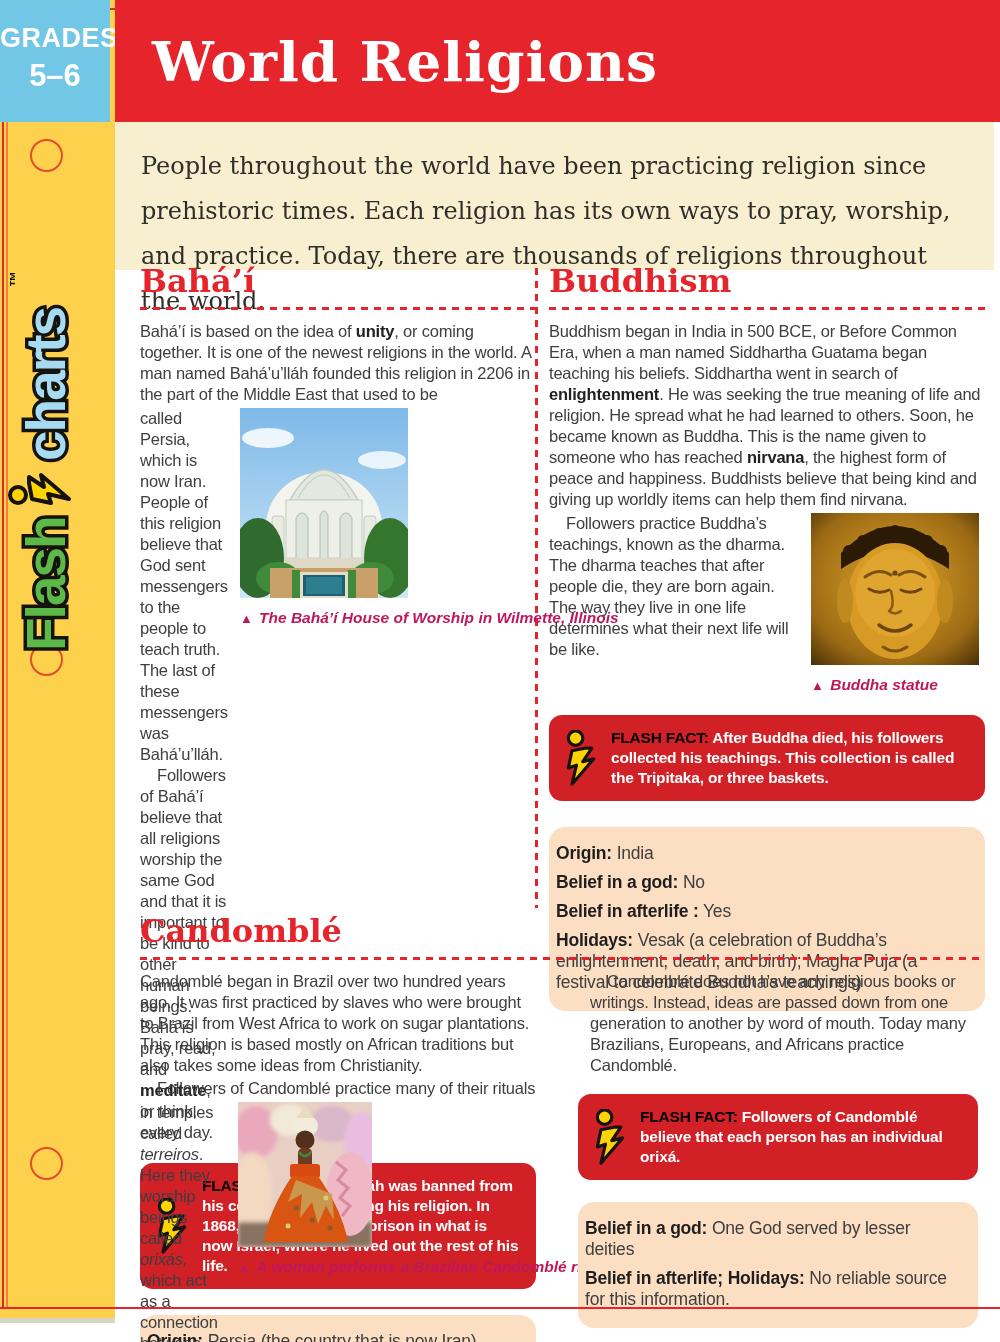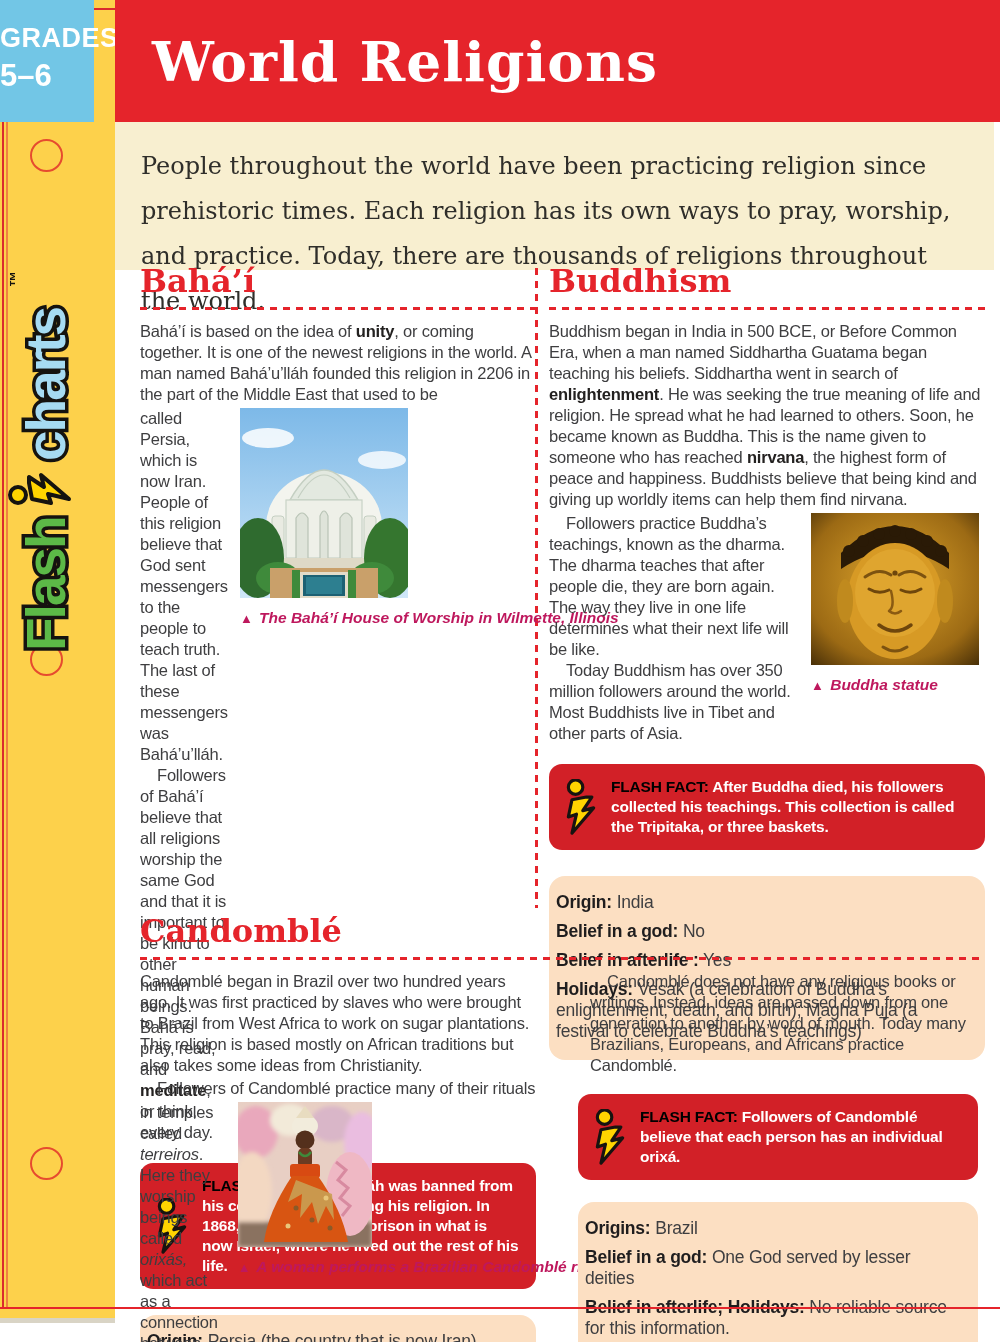--- a/index.html
+++ b/index.html
@@ -9,22 +9,22 @@
 
   
   .sidebar{position:absolute;left:0;top:0;width:115px;height:1318px;background:#fdd14b;}
   .sidebar-shadow{position:absolute;left:0;top:1318px;width:115px;height:5px;background:#cfc9b6;opacity:.8;}
   .crop-v1{position:absolute;left:2px;top:8px;width:2px;height:1300px;background:#da2b2e;}
   .crop-v2{position:absolute;left:6px;top:8px;width:2px;height:1300px;background:#ef8040;}
   .crop-h{position:absolute;left:0;top:8px;width:115px;height:2px;background:#da2b2e;}
   .hole{position:absolute;left:30px;width:33px;height:33px;border:2.5px solid #e64b2f;border-radius:50%;}
   .hole1{top:139px;} .hole2{top:643px;} .hole3{top:1147px;}
 
-  .grades{position:absolute;left:0;top:0;width:94px;height:122px;background:#72c6e6;
-          color:#fff;font-weight:bold;}
+  .grades{position:absolute;left:0;top:0;width:110px;height:122px;background:#72c6e6;
+          color:#fff;text-align:center;font-weight:bold;}
   .grades .g1{margin-top:23px;font-size:27px;letter-spacing:.5px;}
   .grades .g2{margin-top:4px;font-size:31px;}
 
   .header{position:absolute;left:115px;top:0;width:924px;height:122px;background:#e5242b;}
   .header h1{margin:0;padding-left:37px;line-height:124px;color:#fff;font-size:55px;letter-spacing:1px;
              font-family:"DejaVu Serif",serif;font-weight:700;}
 
   .intro{position:absolute;left:115px;top:122px;width:879px;height:148px;background:#f8efd0;}
   .intro p{margin:0;padding:22px 24px 0 26px;font-family:"DejaVu Serif",serif;
            font-size:24px;line-height:45px;color:#2f2e2a;}
@@ -175,21 +175,20 @@
     </div>
   </div>
 
   <div class="col-budd">
     <h2 class="sec-title">Buddhism</h2>
     <div class="dash-h"></div>
     <p class="body-text"><span>Buddhism began in India in 500 BCE, or Before Common Era, when a man named Siddhartha Guatama began teaching his beliefs. Siddhartha went in search of </span><b>enlightenment</b><span>. He was seeking the true meaning of life and religion. He spread what he had learned to others. Soon, he became known as Buddha. This is the name given to someone who has reached </span><b>nirvana</b><span>, the highest form of peace and happiness. Buddhists believe that being kind and giving up worldly items can help them find nirvana.</span></p>
     <div class="row">
       <div class="txt">
         <p class="body-text indent">Followers practice Buddha’s teachings, known as the dharma. The dharma teaches that after people die, they are born again. The way they live in one life determines what their next life will be like.</p>
-        <p class="body-text indent">Today Buddhism has over 350 million followers around the world. Most Buddhists live in Tibet and other parts of Asia.</p>
       </div>
       <div class="figure">
         <svg width="168" height="152" viewBox="0 0 168 152">
           <defs>
             <radialGradient id="amb" cx="0.5" cy="0.45" r="0.75">
               <stop offset="0" stop-color="#e0a62c"></stop>
                 <stop offset="0.7" stop-color="#9c6a14"></stop>
                 <stop offset="1" stop-color="#452d07"></stop>
             </radialGradient>
           </defs>
@@ -293,21 +292,20 @@
           <svg class="bolt" viewBox="0 0 36 62" width="34" height="56">
             <circle cx="12" cy="9" r="8" fill="#ffd400" stroke="#171310" stroke-width="3.5"></circle>
             <path d="M24 20 L8 23 L4 42 L13 39 L8 60 L32 32 L20 35 L30 20 Z" fill="#ffd400" stroke="#171310" stroke-width="3.5" stroke-linejoin="round"></path>
           </svg>
           <p class="ff-text">
             <span class="ff-label">FLASH FACT:</span>
             <span>Followers of Candomblé believe that each person has an individual orixá.</span>
           </p>
         </div>
         <div class="factbox">
-          <p class="fact-row"><b>Origins:</b> <span>Brazil</span></p>
           <p class="fact-row"><b>Belief in a god:</b> <span>One God served by lesser deities</span></p>
           <p class="fact-row"><b>Belief in afterlife; Holidays:</b> <span>No reliable source for this information.</span></p>
         </div>
       </div>
     </div>
   </div>
 
   <div class="bottom-rule"></div>
 </div>
 

